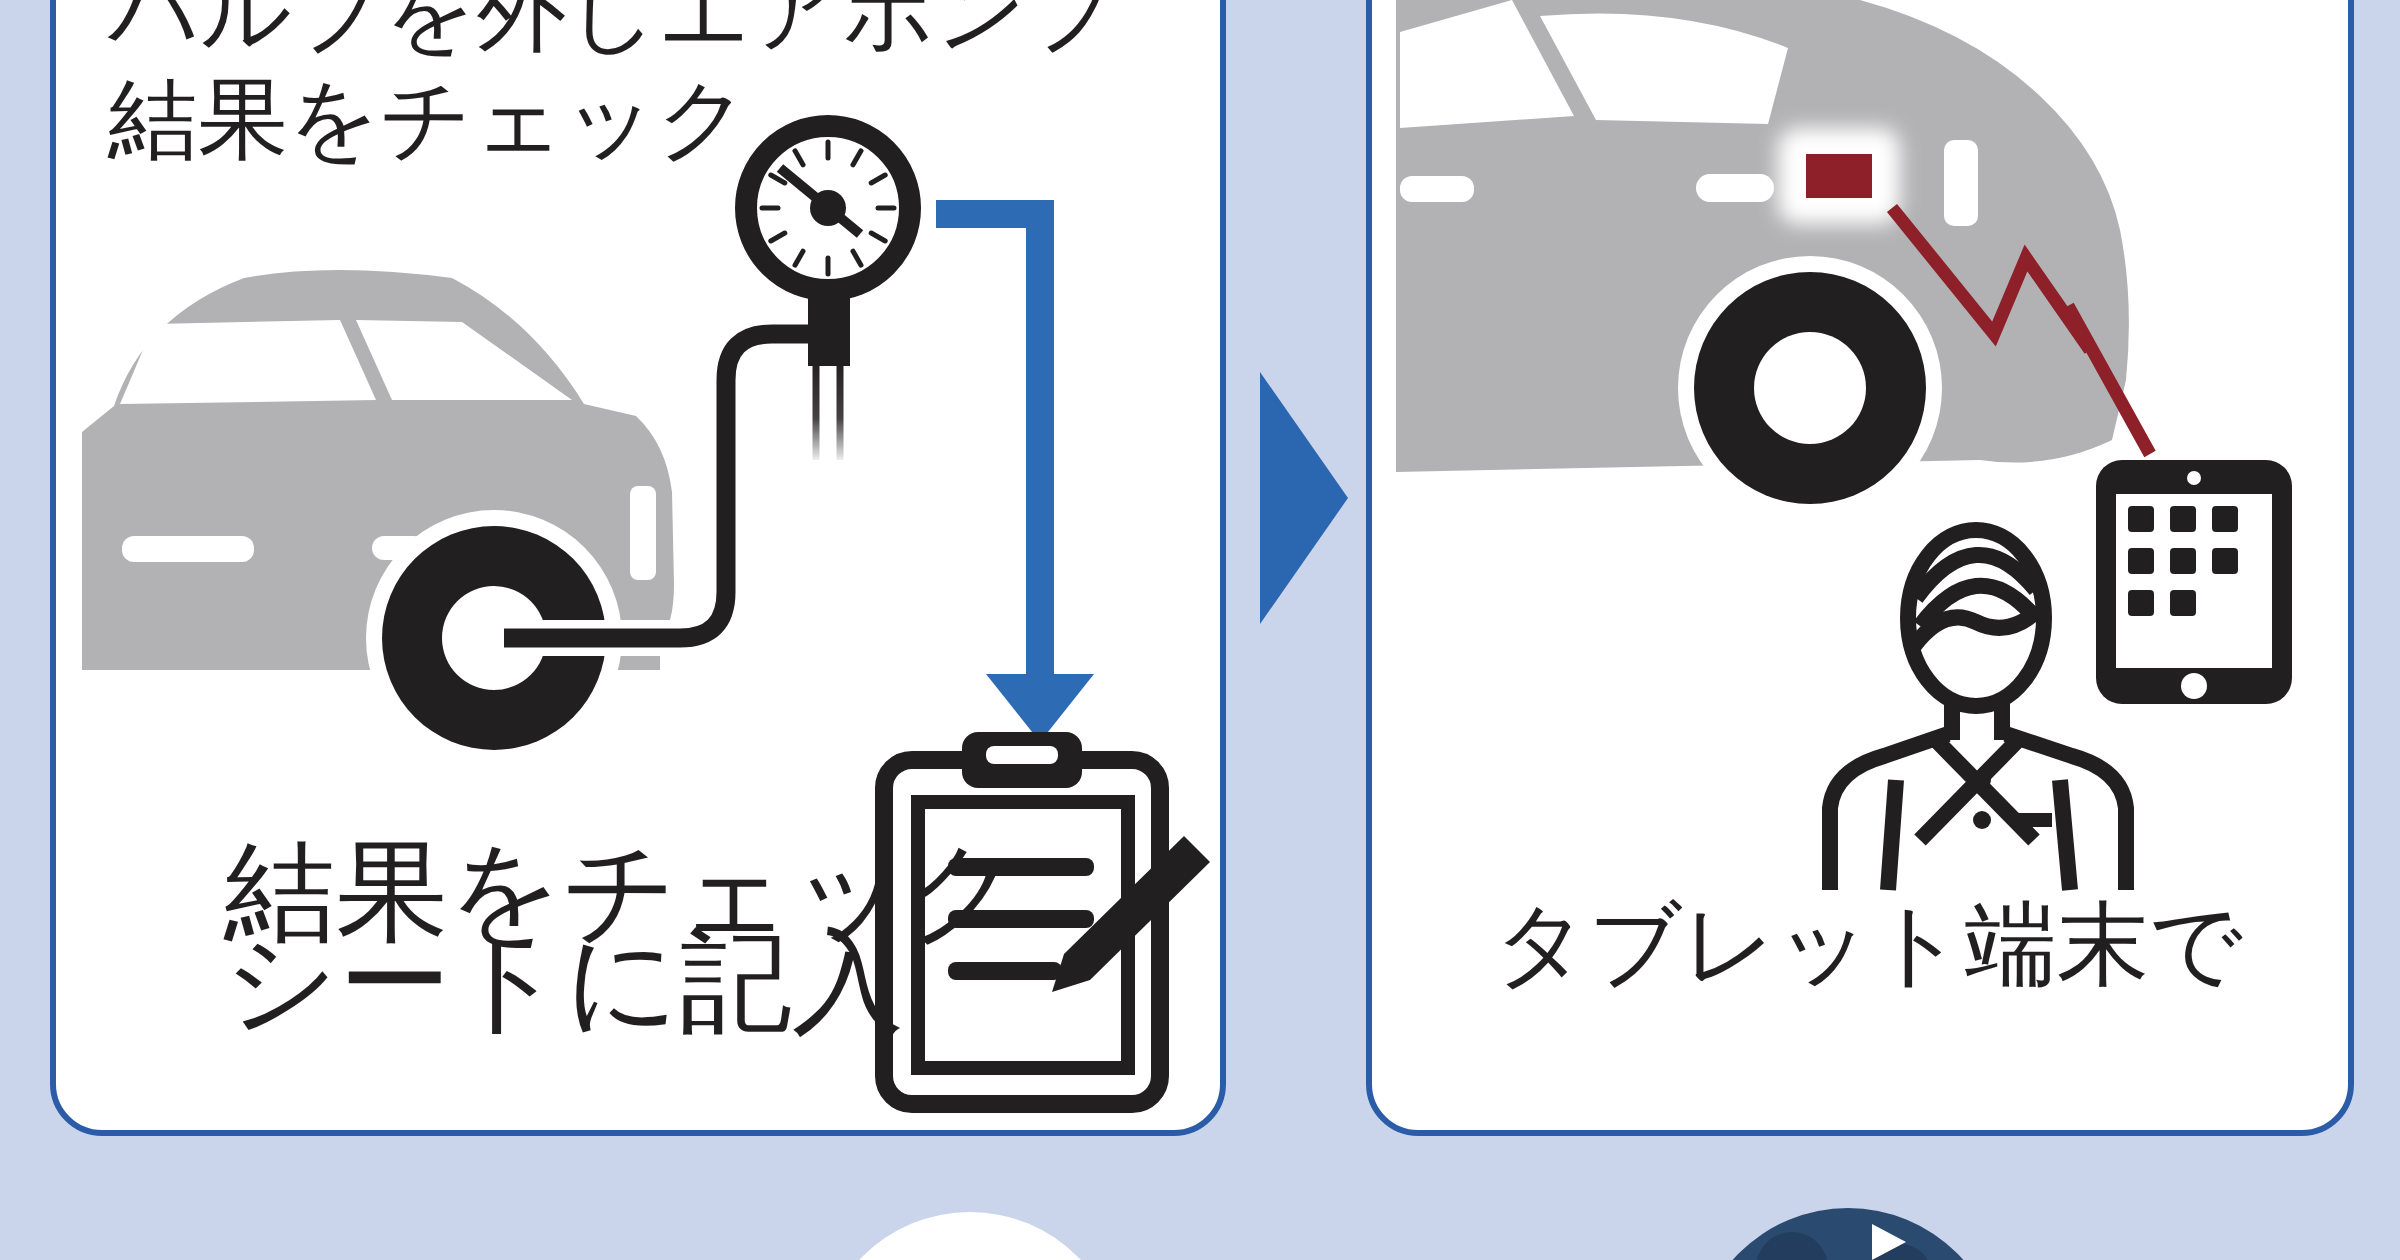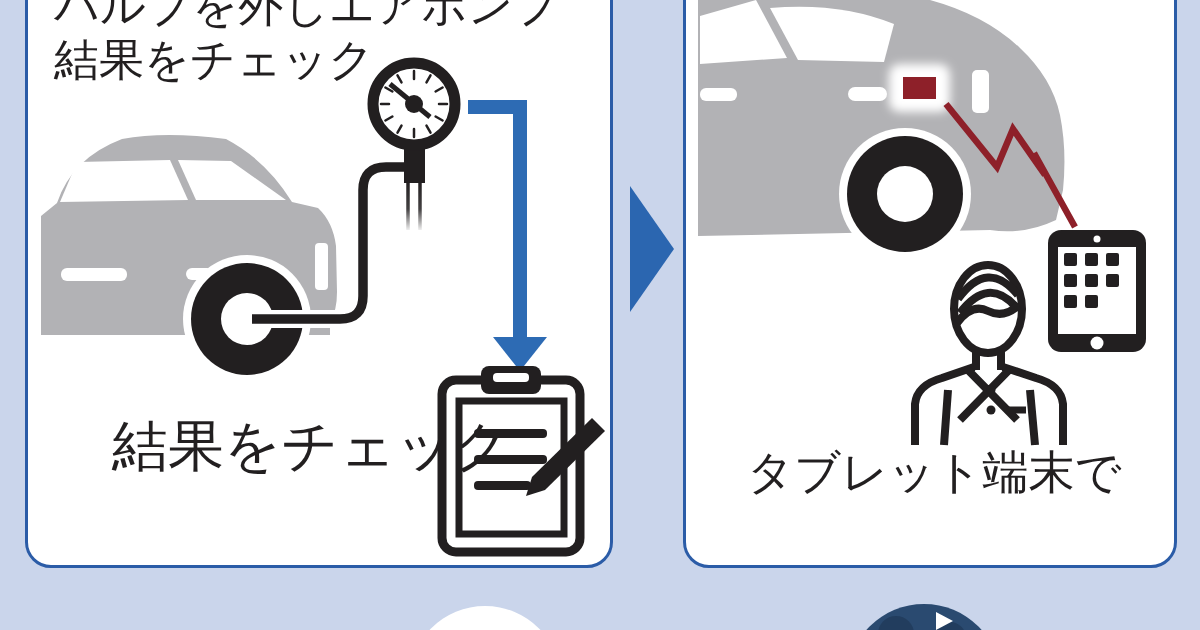--- a/index.html
+++ b/index.html
@@ -181,19 +181,20 @@
     </g>
   </svg>
 
   <div id="left-title" class="txt">
     <div>バルブを外しエアポンプ</div>
     <div>結果をチェック</div>
   </div>
 
   <div id="left-caption" class="txt">
     <div>結果をチェック</div>
+    <div>シートに記入</div>
   </div>
 
   <div id="right-caption" class="txt">
     <div>タブレット端末で</div>
   </div>
 
 </div>
 
 </body></html>

